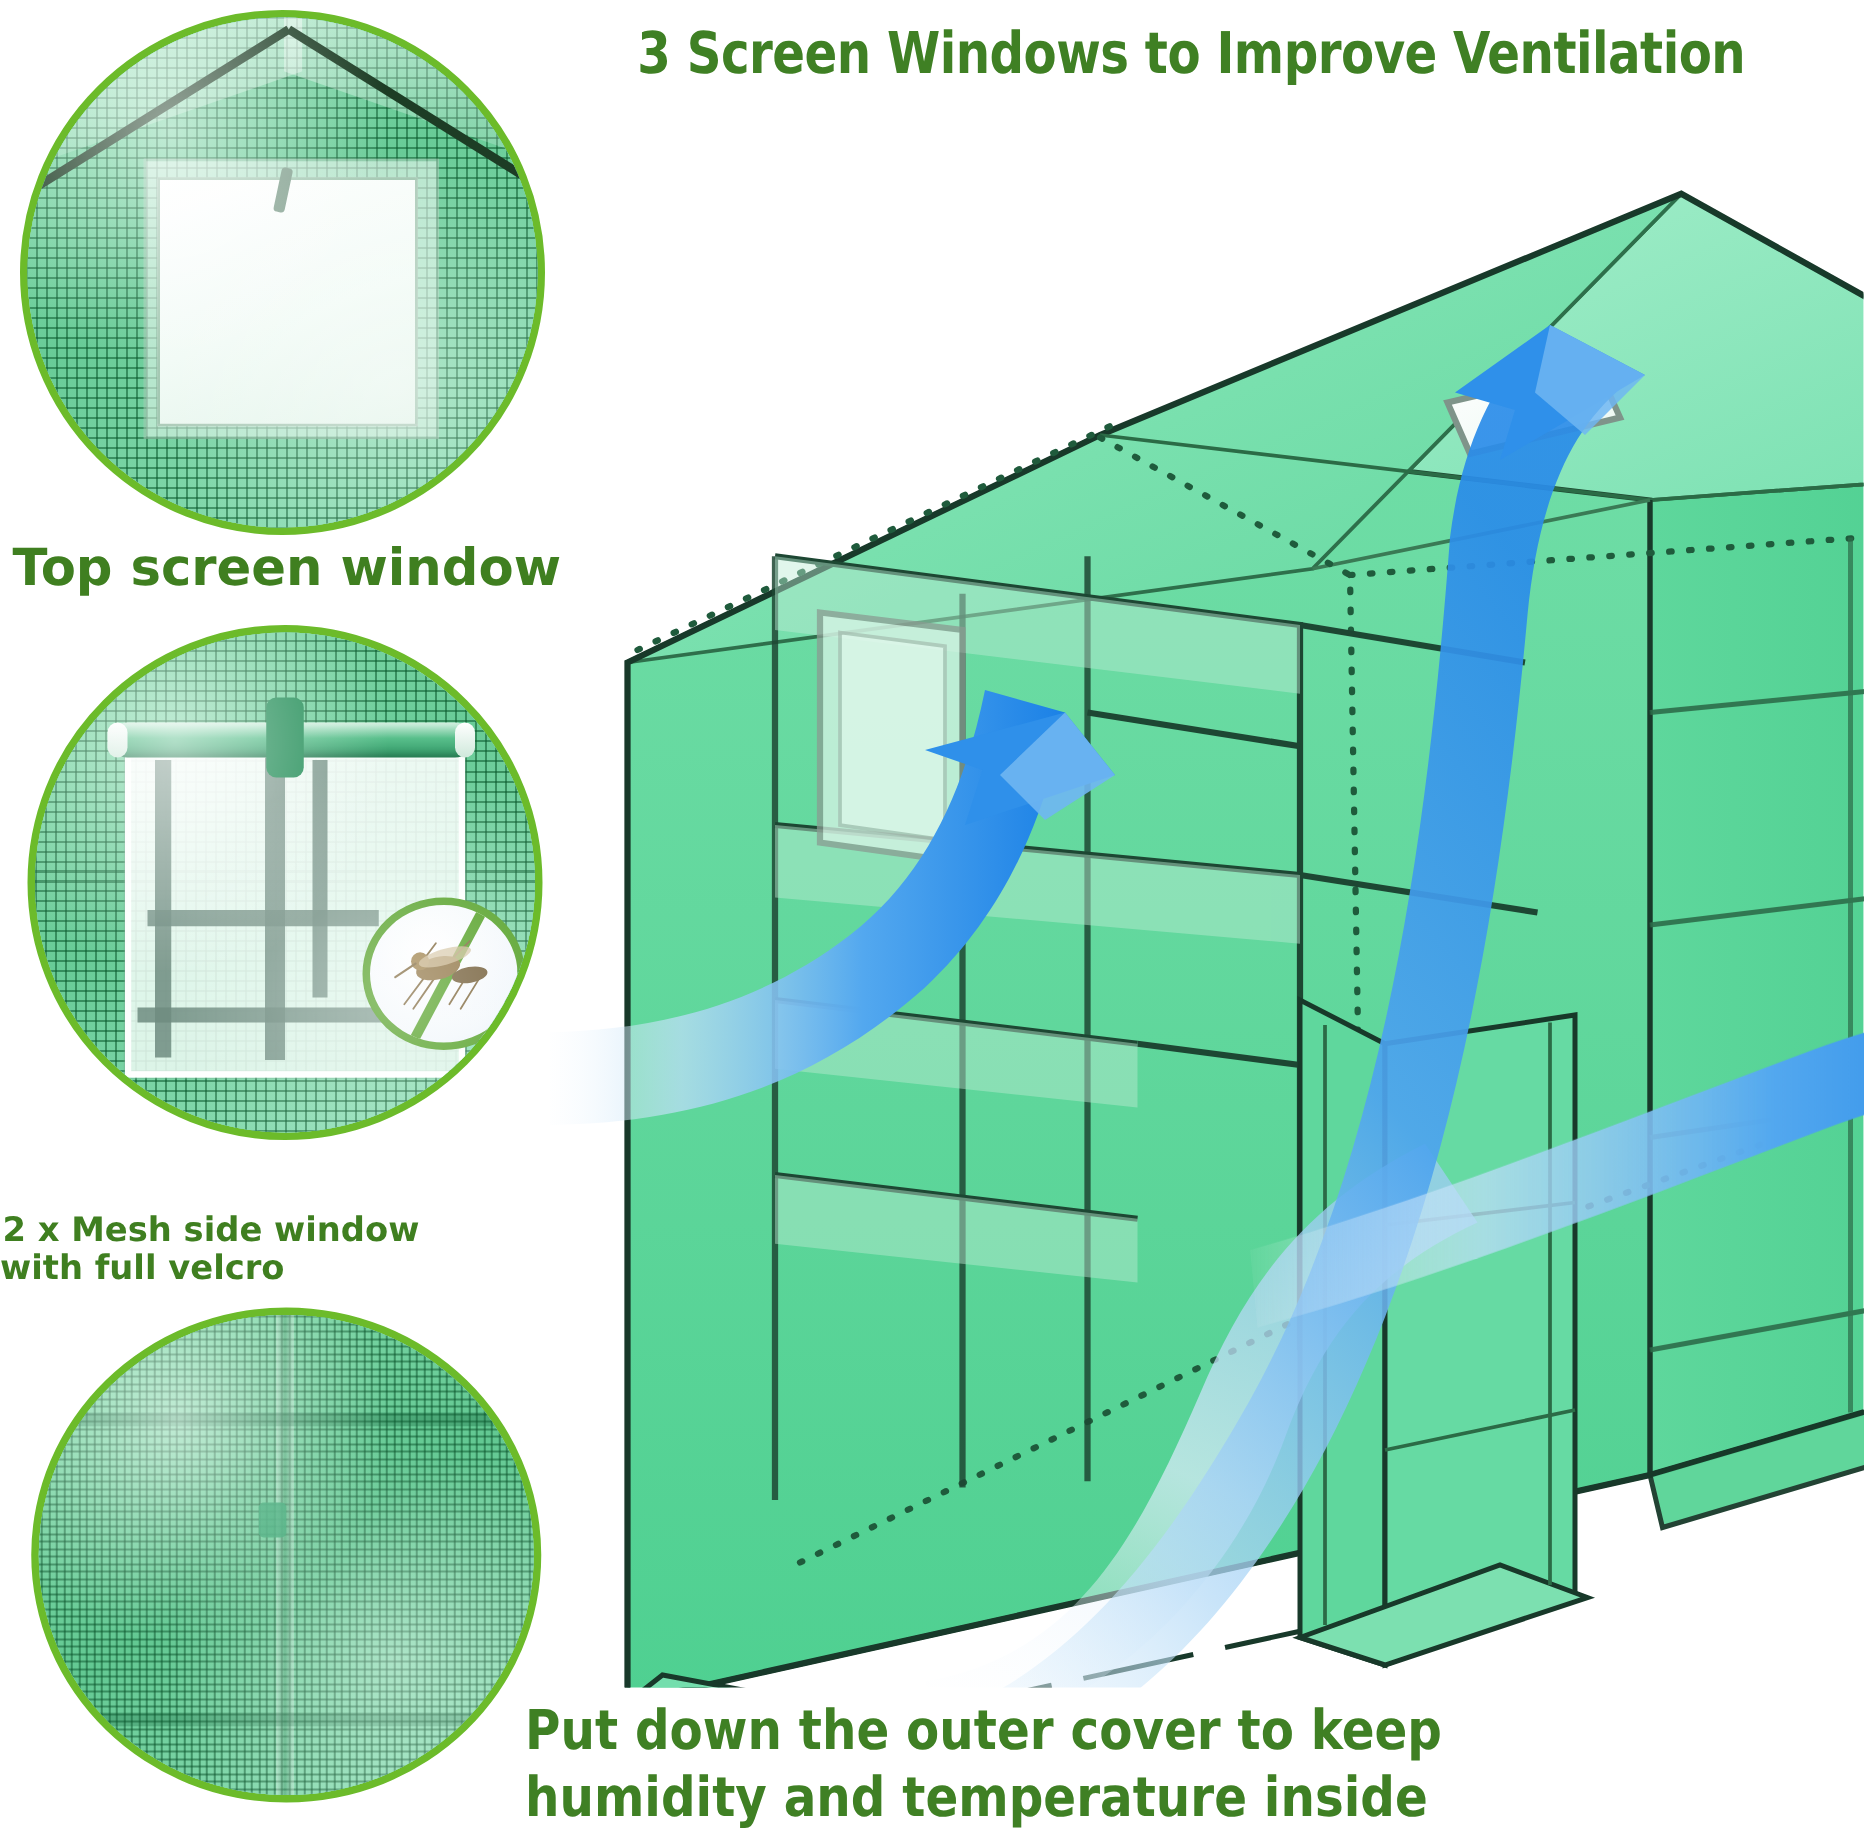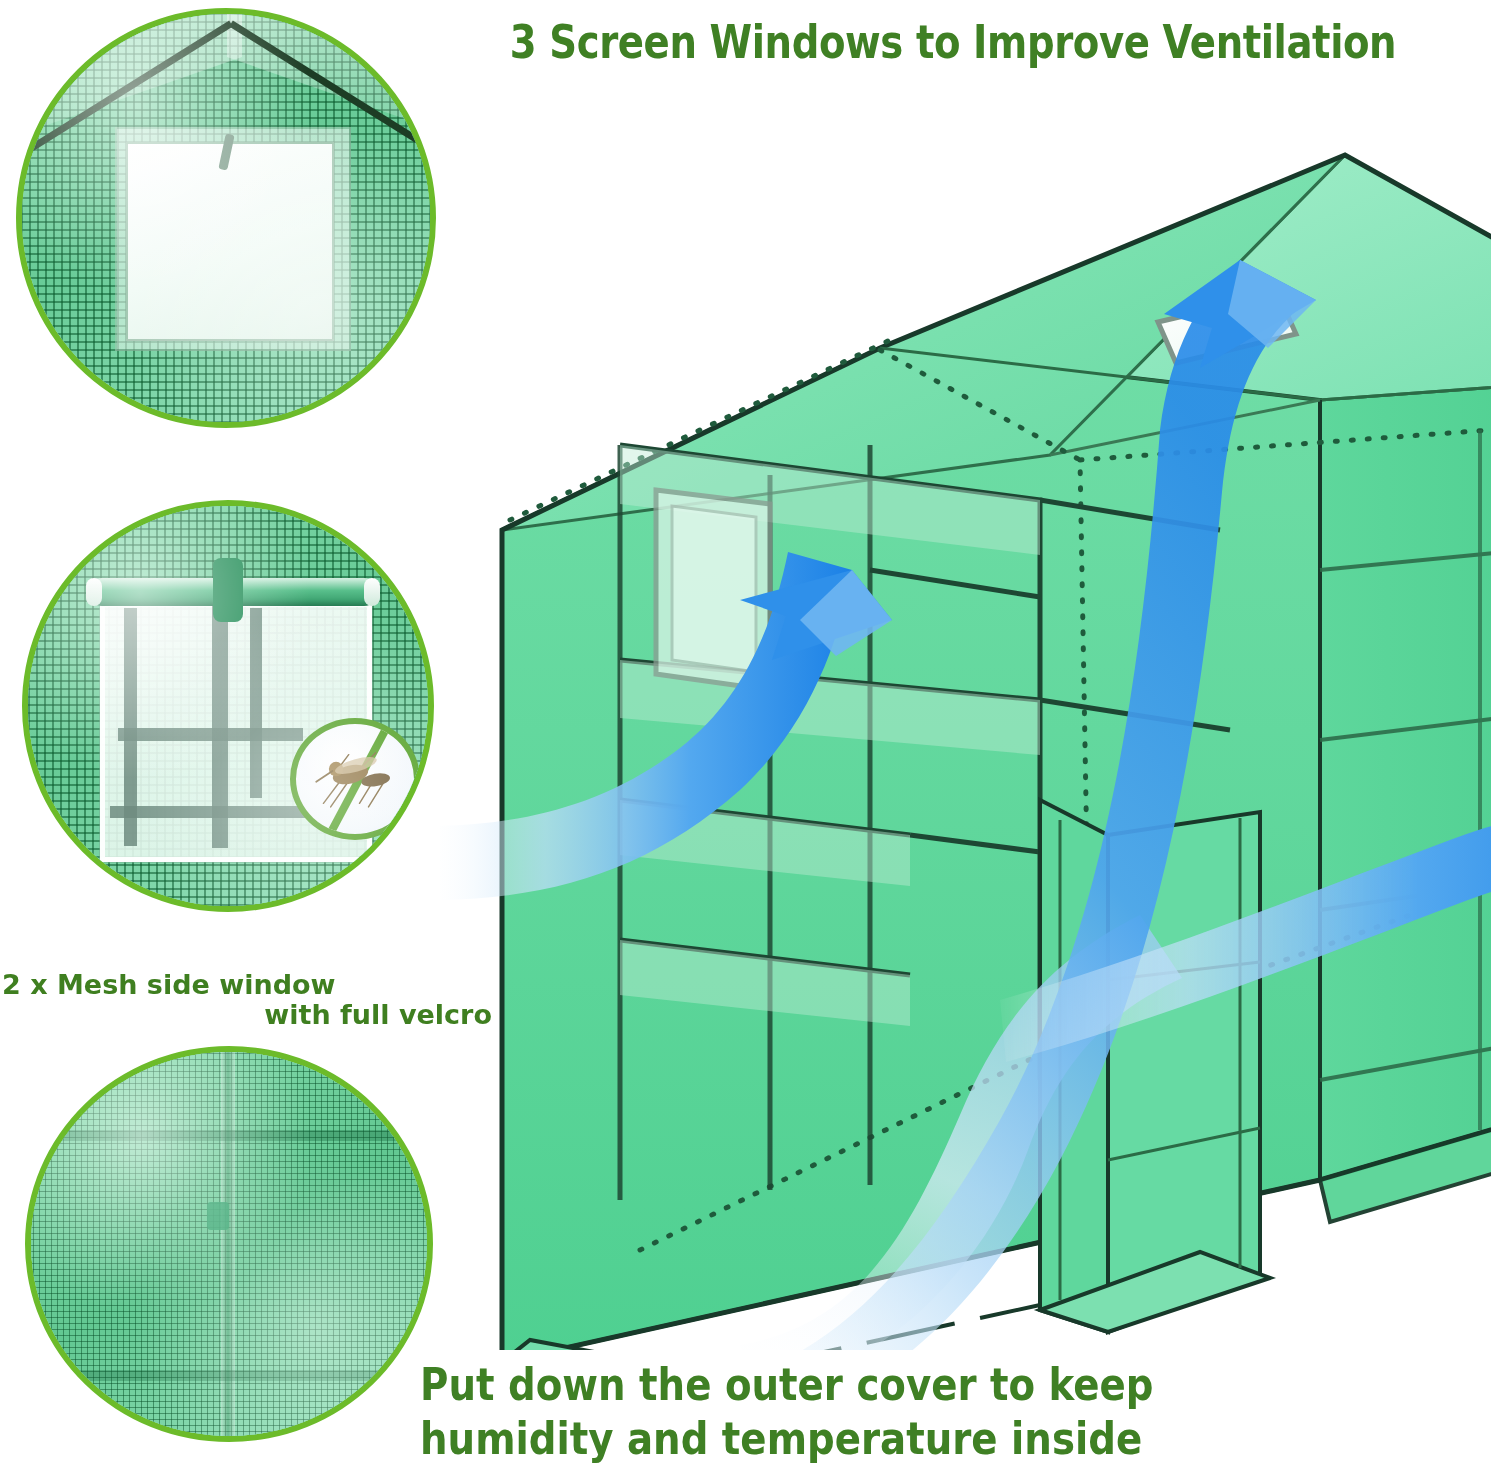--- a/index.html
+++ b/index.html
@@ -167,21 +167,21 @@
     left: 10px; top: 432px; width: 460px;
     font-size: 41px;
     text-align: left;
   }
   #cap-mid {
     left: 0px; top: 970px; width: 492px;
     font-size: 27px;
     text-align: center;
   }
   #cap-mid .l1 { display: block; text-align: left; margin-left: 2px; }
-  #cap-mid .l2 { display: block; text-align: right; padding-left: 12px; }
+  #cap-mid .l2 { display: block; text-align: left; }
 
   #cap-bottom {
     position: absolute;
     left: 420px; top: 1358px; width: 760px;
     color: #3f8024;
     font-family: "DejaVu Sans", sans-serif;
     font-weight: bold;
     font-size: 44px;
     line-height: 54px;
     transform: scaleX(0.88);
@@ -215,20 +215,21 @@
 
     <div class="apex-beam" style="left:209px;top:6px;width:246px;height:7px;transform:rotate(148deg);"></div>
     <div class="apex-beam" style="left:209px;top:6px;width:246px;height:7px;transform:rotate(32deg);"></div>
 
     <div class="win-panel" style="left:93px;top:113px;width:232px;height:220px;opacity:0.55;"></div>
     <div class="win-panel" style="left:104px;top:128px;width:204px;height:195px;"></div>
     <div class="zip-tab" style="left:200px;top:120px;"></div>
     <div class="sheen"></div>
   </div>
 
+  <div class="caption" id="cap-top">Top screen window</div>
 
   <div class="photo-circle" id="circle-mid">
     <div class="mesh-bg"></div>
 
     <div class="clear-window" style="left:72px;top:96px;width:262px;height:250px;"></div>
     <div class="shelf-post" style="left:96px;top:102px;width:13px;height:238px;"></div>
     <div class="shelf-post" style="left:184px;top:100px;width:16px;height:242px;"></div>
     <div class="shelf-post" style="left:222px;top:102px;width:12px;height:190px;"></div>
     <div class="shelf-post" style="left:90px;top:222px;width:185px;height:13px;"></div>
     <div class="shelf-post" style="left:82px;top:300px;width:200px;height:12px;"></div>

